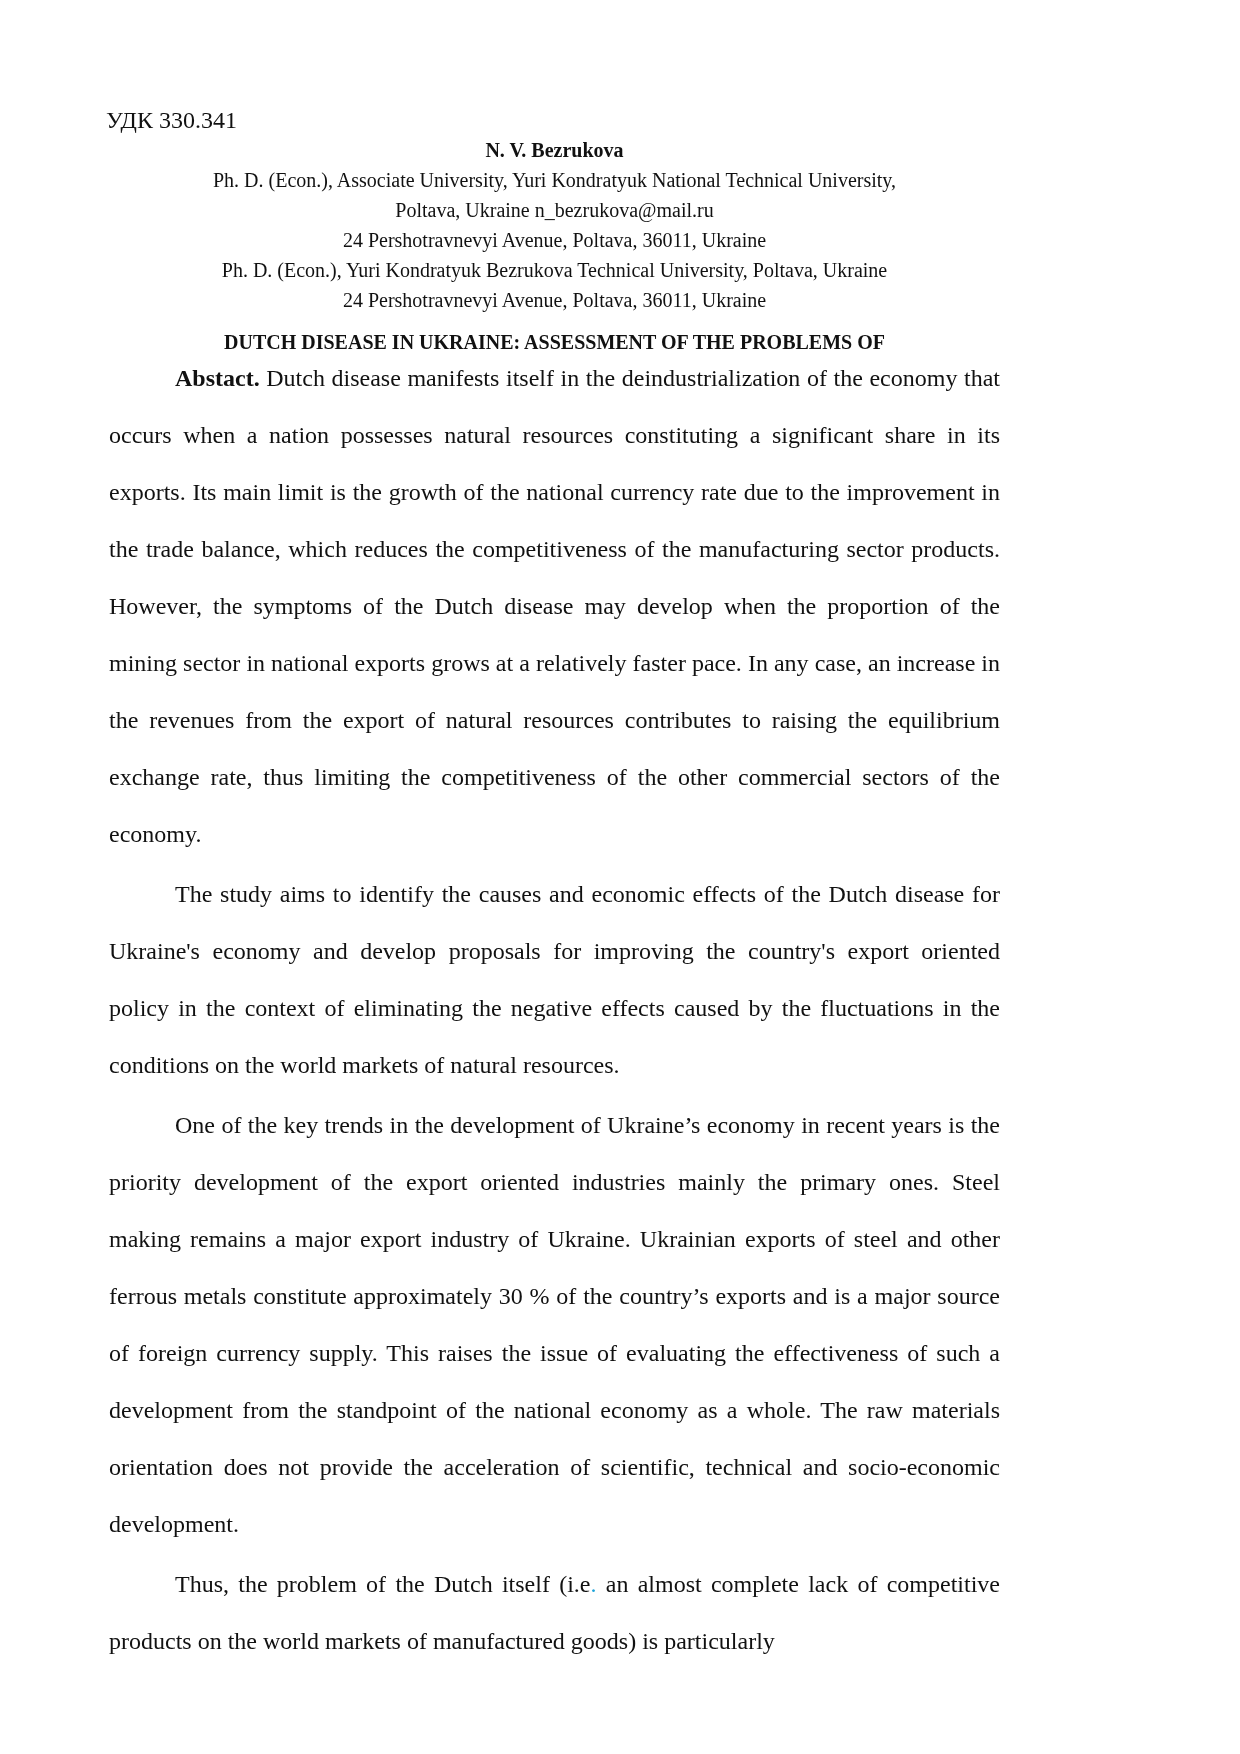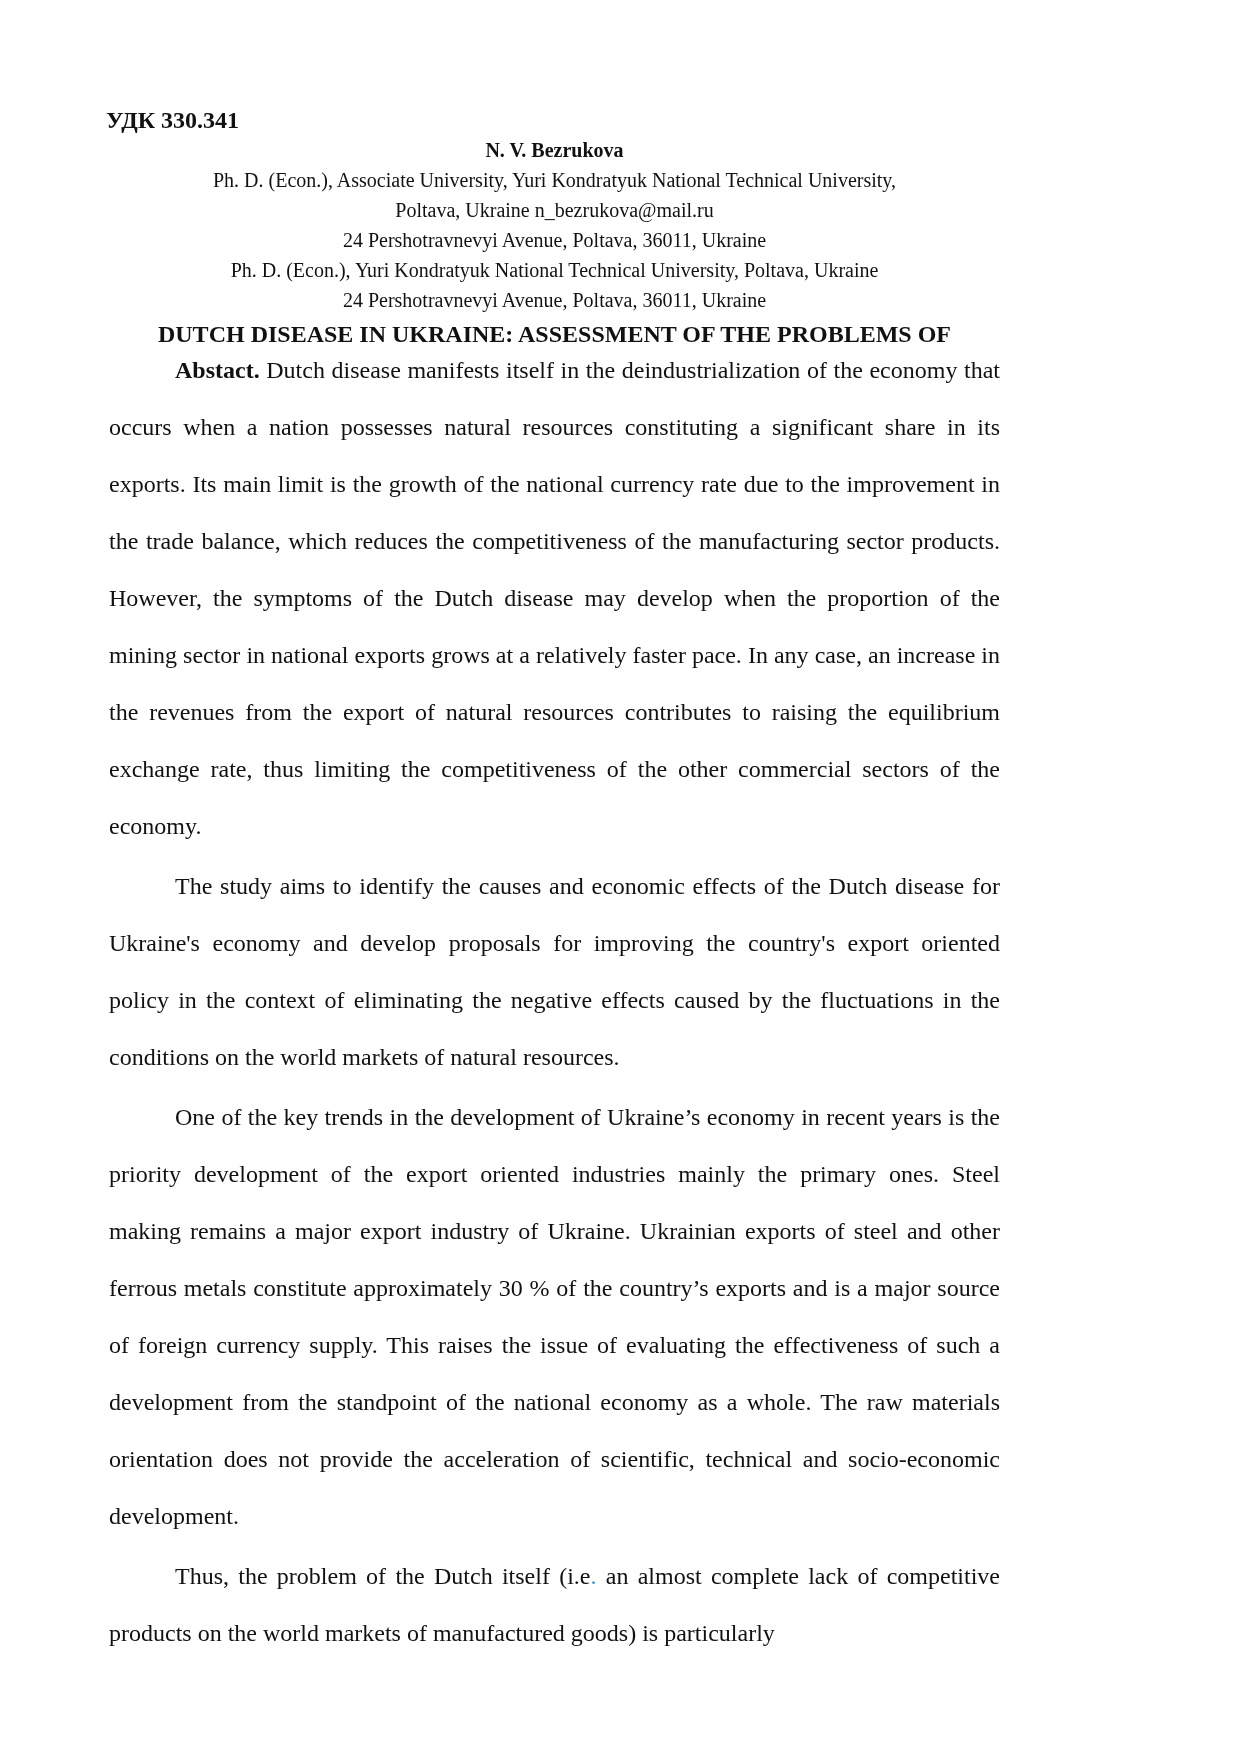--- a/index.html
+++ b/index.html
@@ -19,36 +19,35 @@
       position: absolute;
       left: 106px;
       top: 105px;
       width: 897px;
     }
     .udk {
       font-size: 24px;
       line-height: 30px;
       height: 30px;
       text-align: left;
-      font-weight: bold;
     }
     .hdr {
       font-size: 20px;
       line-height: 30px;
       text-align: center;
     }
     .hdr.bold {
       font-weight: bold;
     }
     .title {
-      font-size: 24px;
+      font-size: 20px;
       line-height: 30px;
       text-align: center;
       font-weight: bold;
-      margin-top: 4px;
+      margin-top: 12px;
     }
     .body-text {
       font-size: 24px;
       line-height: 57px;
       text-align: justify;
       text-indent: 66px;
       margin: 3px;
     }
     .abstract-head {
       font-weight: bold;
@@ -65,21 +64,21 @@
 
 <div class="page">
 
   <div class="udk">УДК 330.341</div>
 
   <div class="hdr bold">N. V. Bezrukova</div>
   <div class="hdr">Ph. D. (Econ.), Associate University, Yuri Kondratyuk National Technical University,</div>
   <div class="hdr">Poltava, Ukraine n_bezrukova@mail.ru</div>
   <div class="hdr">24 Pershotravnevyi Avenue, Poltava, 36011, Ukraine</div>
 
-  <div class="hdr">Ph. D. (Econ.),  Yuri Kondratyuk National Technical University, Poltava, Ukraine</div>
+  <div class="hdr">Ph. D. (Econ.),  Yuri Kondratyuk Bezrukova Technical University, Poltava, Ukraine</div>
   <div class="hdr">24 Pershotravnevyi Avenue, Poltava, 36011, Ukraine</div>
 
   <div class="title">
     <div>DUTCH DISEASE IN UKRAINE: ASSESSMENT OF THE PROBLEMS OF</div>
   </div>
 
   <p class="body-text first-para"><span class="abstract-head">Abstact.</span><span> Dutch disease manifests itself in the deindustrialization of the economy that occurs when a nation possesses natural resources constituting a significant share in its exports. Its main limit is the growth of the national currency rate due to the improvement in the trade balance, which reduces the competitiveness of the manufacturing sector products. However, the symptoms of the Dutch disease may develop when the proportion of the mining sector in national exports grows at a relatively faster pace. In any case, an increase in the revenues from the export of natural resources contributes to raising the equilibrium exchange rate, thus limiting the competitiveness of the other commercial sectors of the economy.</span></p>
 
   <p class="body-text">The study aims to identify the causes and economic effects of the Dutch disease for Ukraine's economy and develop proposals for improving the country's export oriented policy in the context of eliminating the negative effects caused by the fluctuations in the conditions on the world markets of natural resources.</p>
 

